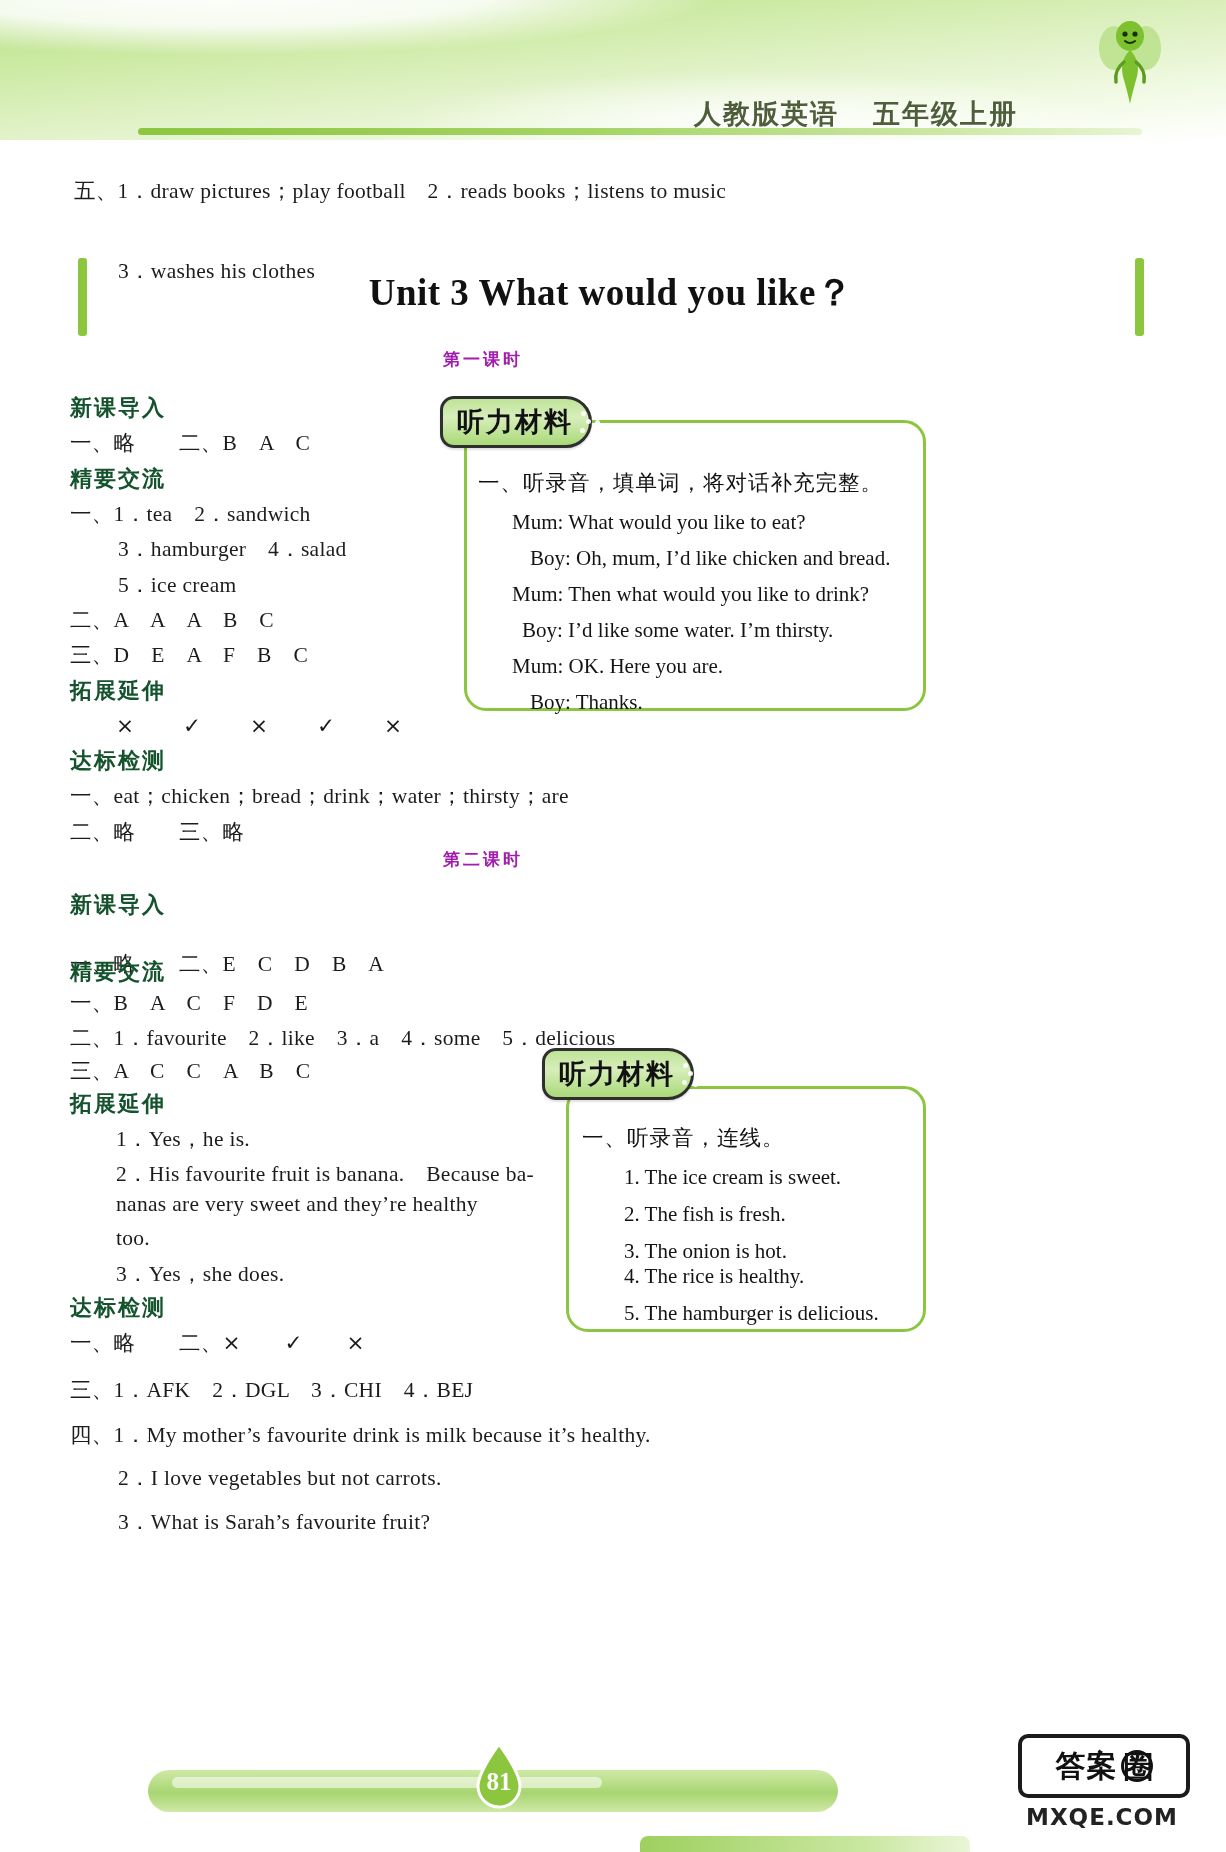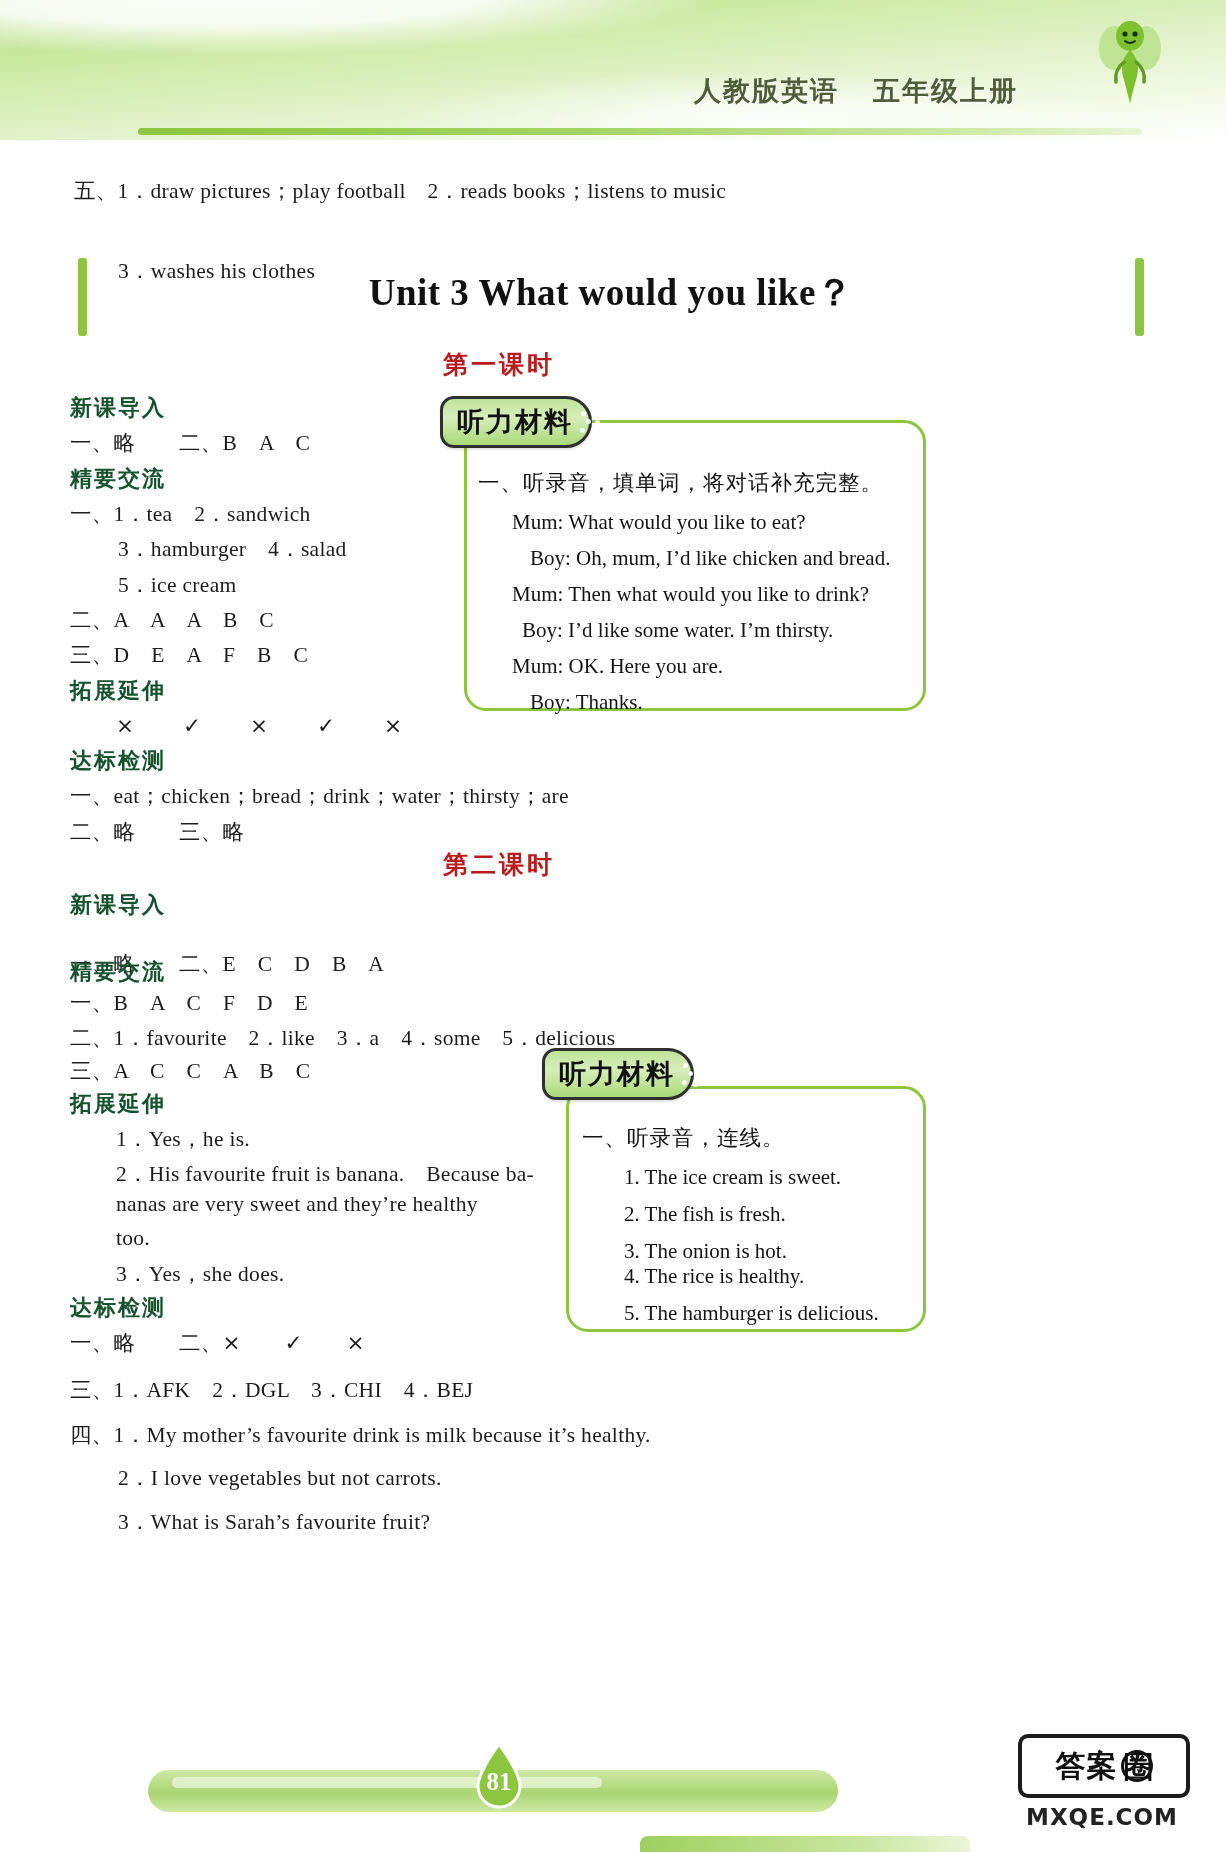--- a/index.html
+++ b/index.html
@@ -22,21 +22,21 @@
     background:
       radial-gradient(ellipse 700px 90px at 18% -10px, #ffffff 0%, rgba(255,255,255,.85) 40%, rgba(255,255,255,0) 72%),
       radial-gradient(ellipse 520px 70px at 62% 120px, rgba(255,255,255,.9) 0%, rgba(255,255,255,0) 70%);
   }
   .header-rule{
     position:absolute;left:138px;top:128px;width:1004px;height:7px;
     background:linear-gradient(90deg,#8cc63f 0%,#a5d465 45%,#cbe8a3 80%,#e8f5d4 100%);
     border-radius:4px;
   }
   .header-title{
-    position:absolute;right:208px;top:73px;
+    position:absolute;right:208px;top:96px;
     font-family:"DejaVu Sans","Liberation Sans",sans-serif;
     font-size:27px;font-weight:bold;letter-spacing:2px;
     color:#4e5d3a;
     text-shadow:1px 1px 0 rgba(255,255,255,.65);
     white-space:nowrap;
   }
   .header-title .gap{display:inline-block;width:34px;}
 
   
   .mascot{position:absolute;right:60px;top:10px;width:72px;height:120px;}
@@ -66,21 +66,21 @@
   .unit-title{
     position:absolute;left:0;right:0;top:10px;text-align:center;
     font-family:"Liberation Serif","DejaVu Serif",serif;
     font-size:37px;font-weight:bold;color:#111;letter-spacing:.5px;
   }
 
   
   .lesson-label{
     position:absolute;
     font-family:"DejaVu Sans","Liberation Sans",sans-serif;
-    font-size:25px;font-weight:bold;color:#b91c1c;letter-spacing:3px;
+    font-size:17px;font-weight:bold;color:#a21caf;letter-spacing:3px;
     white-space:nowrap;
   }
 
   
   .listen-box{
     position:absolute;
     border:3px solid #8cc63f;
     border-radius:22px;
     background:#ffffff;
   }

